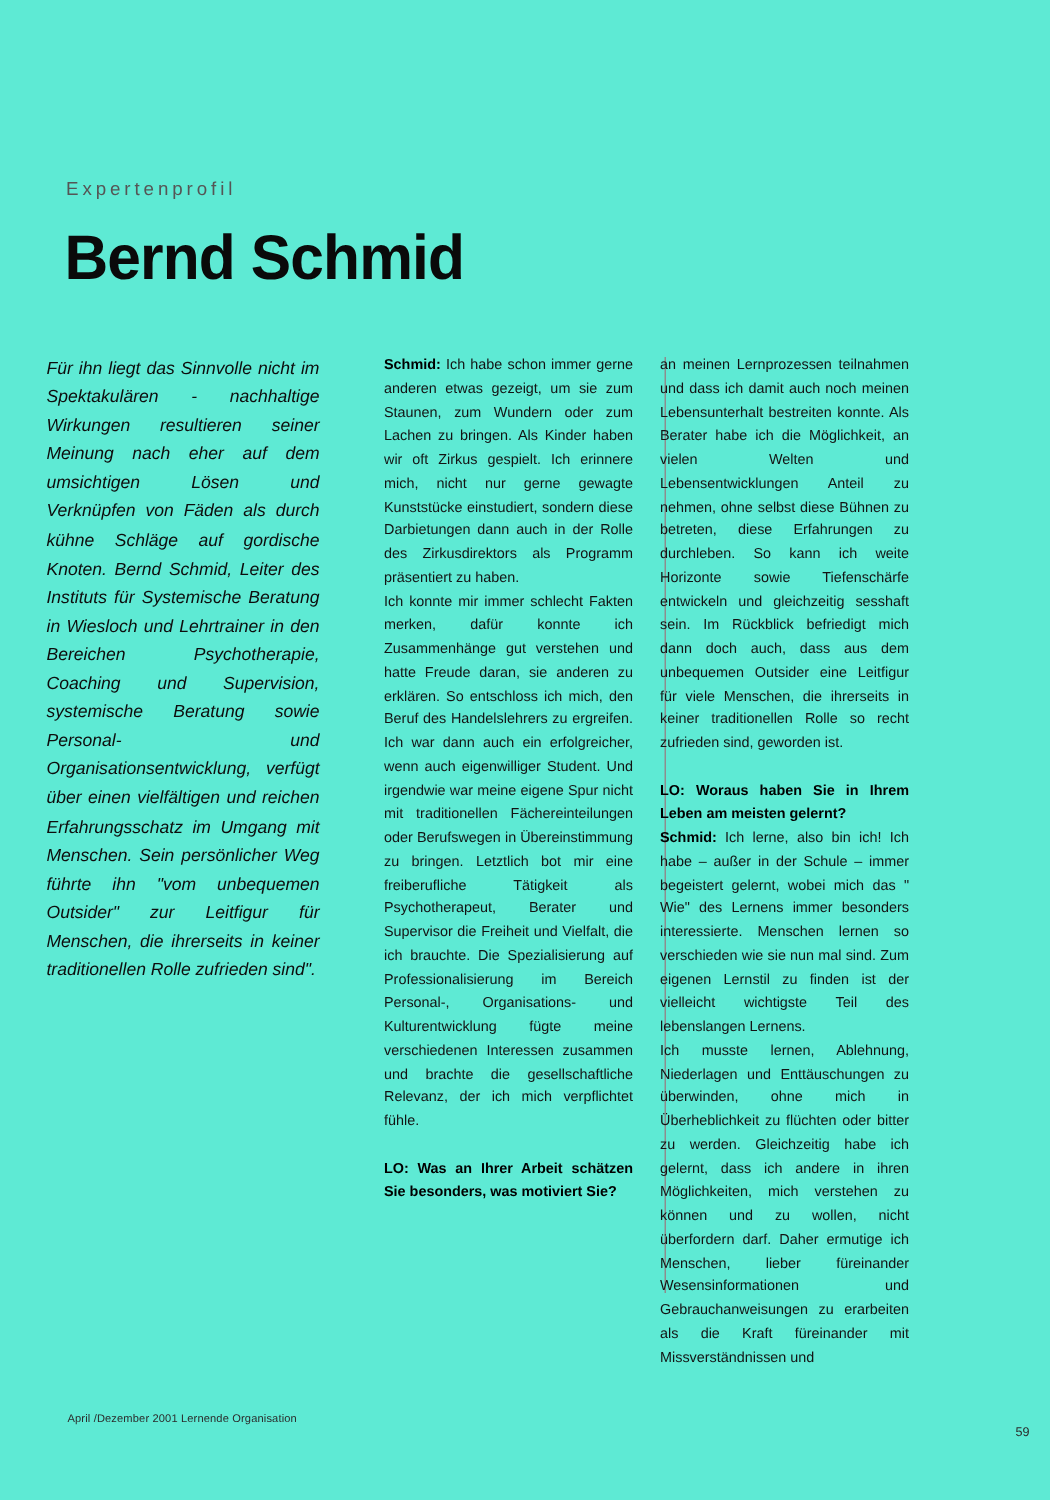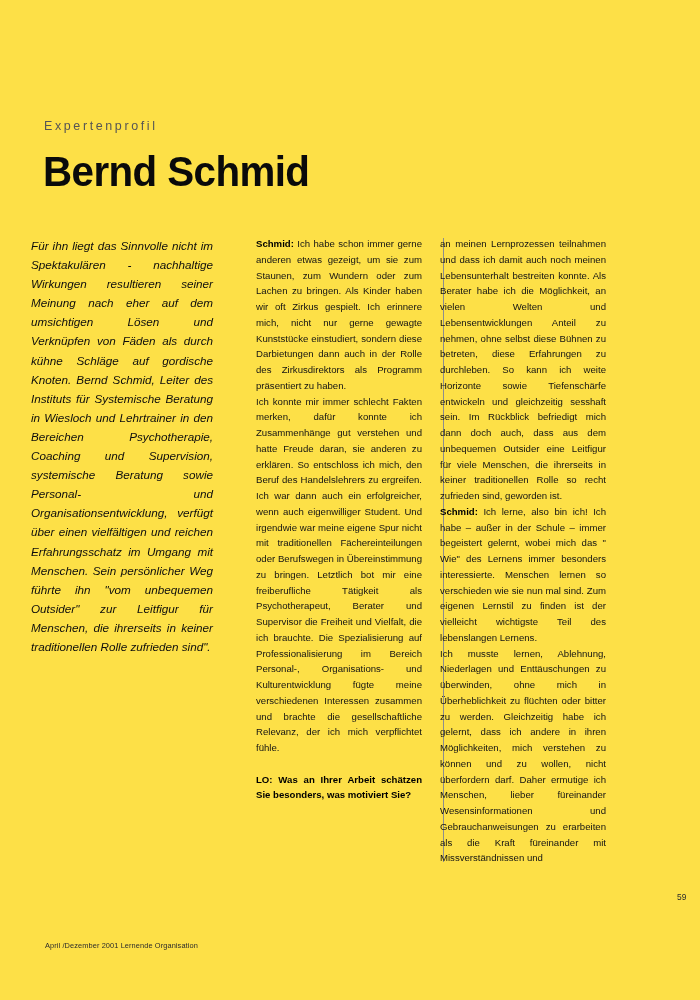--- a/index.html
+++ b/index.html
@@ -14,21 +14,21 @@
     font-family: "Liberation Sans", sans-serif;
     color: #111111;
     overflow: hidden;
   }
 
   .page {
     position: absolute;
     left: 0; top: 0;
     width: 700px;
     height: 1000px;
-    background: #fde047;
+    background: #5eead4;
   }
 
   
   .kicker {
     position: absolute;
     left: 44px;
     top: 119px;
     font-size: 12.5px;
     letter-spacing: 2.6px;
     color: #555555;
@@ -106,21 +106,21 @@
     left: 45px;
     top: 941px;
     font-size: 7.4px;
     color: #2b2b2b;
     letter-spacing: 0.1px;
     white-space: nowrap;
   }
   .footer-page {
     position: absolute;
     left: 645px;
-    top: 892px;
+    top: 949px;
     font-size: 8.4px;
     color: #2b2b2b;
     white-space: nowrap;
     padding-left: 32px;
   }
 </style>
 </head>
 <body>
 
 <div class="page">
@@ -135,20 +135,21 @@
   <div class="divider"></div>
 
   <div class="col col-mid">
     <p class="a"><span class="who">Schmid:</span><span> Ich habe schon immer gerne anderen etwas gezeigt, um sie zum Staunen, zum Wundern oder zum Lachen zu bringen. Als Kinder haben wir oft Zirkus gespielt. Ich erinnere mich, nicht nur gerne gewagte Kunststücke einstudiert, sondern diese Darbietungen dann auch in der Rolle des Zirkusdirektors als Programm präsentiert zu haben.</span></p>
     <p class="para">Ich konnte mir immer schlecht Fakten merken, dafür konnte ich Zusammenhänge gut verstehen und hatte Freude daran, sie anderen zu erklären. So entschloss ich mich, den Beruf des Handelslehrers zu ergreifen. Ich war dann auch ein erfolgreicher, wenn auch eigenwilliger Student. Und irgendwie war meine eigene Spur nicht mit traditionellen Fächereinteilungen oder Berufswegen in Übereinstimmung zu bringen. Letztlich bot mir eine freiberufliche Tätigkeit als Psychotherapeut, Berater und Supervisor die Freiheit und Vielfalt, die ich brauchte. Die Spezialisierung auf Professionalisierung im Bereich Personal-, Organisations- und Kulturentwicklung fügte meine verschiedenen Interessen zusammen und brachte die gesellschaftliche Relevanz, der ich mich verpflichtet fühle.</p>
     <p class="q q-spaced">LO: Was an Ihrer Arbeit schätzen Sie besonders, was motiviert Sie?</p>
   </div>
 
   <div class="col col-right">
     <p class="para">an meinen Lernprozessen teilnahmen und dass ich damit auch noch meinen Lebensunterhalt bestreiten konnte. Als Berater habe ich die Möglichkeit, an vielen Welten und Lebensentwicklungen Anteil zu nehmen, ohne selbst diese Bühnen zu betreten, diese Erfahrungen zu durchleben. So kann ich weite Horizonte sowie Tiefenschärfe entwickeln und gleichzeitig sesshaft sein. Im Rückblick befriedigt mich dann doch auch, dass aus dem unbequemen Outsider eine Leitfigur für viele Menschen, die ihrerseits in keiner traditionellen Rolle so recht zufrieden sind, geworden ist.</p>
+    <p class="q q-spaced">LO: Woraus haben Sie in Ihrem Leben am meisten gelernt?</p>
     <p class="a"><span class="who">Schmid:</span><span> Ich lerne, also bin ich! Ich habe – außer in der Schule – immer begeistert gelernt, wobei mich das " Wie" des Lernens immer besonders interessierte. Menschen lernen so verschieden wie sie nun mal sind. Zum eigenen Lernstil zu finden ist der vielleicht wichtigste Teil des lebenslangen Lernens.</span></p>
     <p class="para">Ich musste lernen, Ablehnung, Niederlagen und Enttäuschungen zu überwinden, ohne mich in Überheblichkeit zu flüchten oder bitter zu werden. Gleichzeitig habe ich gelernt, dass ich andere in ihren Möglichkeiten, mich verstehen zu können und zu wollen, nicht überfordern darf. Daher ermutige ich Menschen, lieber füreinander Wesensinformationen und Gebrauchanweisungen zu erarbeiten als die Kraft füreinander mit Missverständnissen und</p>
   </div>
 
   <div class="footer-left">April /Dezember 2001 Lernende Organisation</div>
   <div class="footer-page">59</div>
 
 </div>
 
 </body></html>

